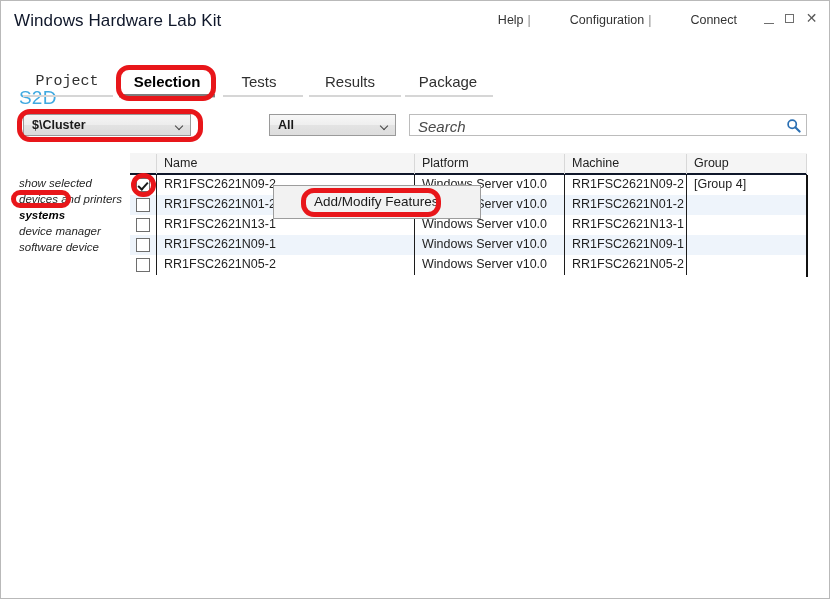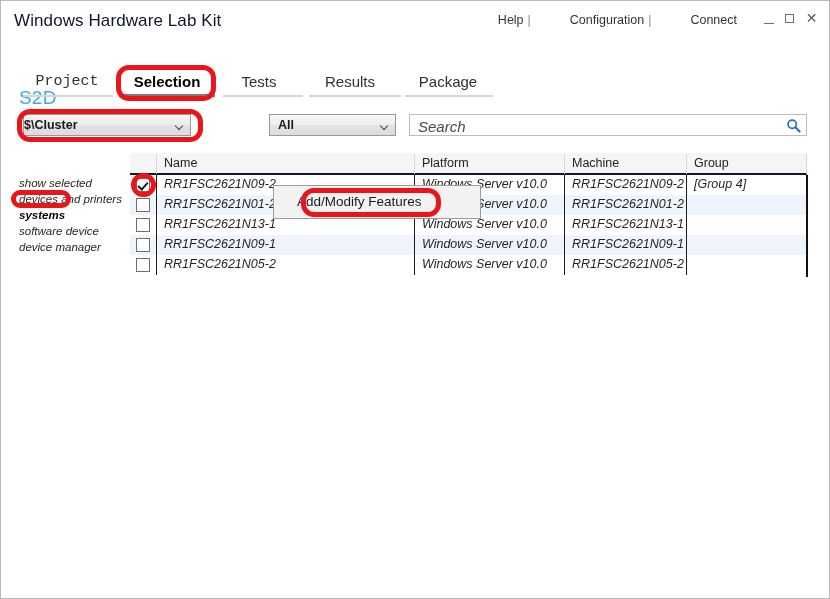--- a/index.html
+++ b/index.html
@@ -134,20 +134,21 @@
     position: absolute;
     left: 22px; top: 113px;
     width: 168px; height: 22px;
     box-sizing: border-box;
     border: 1px solid #9a9a9a;
     background: linear-gradient(to bottom, #f5f5f5 0%, #ededed 48%, #e2e2e2 52%, #dcdcdc 100%);
     font-size: 12.5px;
     font-weight: bold;
     color: #1a1a1a;
     line-height: 20px;
+    padding-left: 8px;
     cursor: default;
   }
   .filter-select {
     position: absolute;
     left: 268px; top: 113px;
     width: 127px; height: 22px;
     box-sizing: border-box;
     border: 1px solid #9a9a9a;
     background: linear-gradient(to bottom, #f7f7f7 0%, #efefef 48%, #e3e3e3 52%, #dddddd 100%);
     font-size: 12.5px;
@@ -283,21 +284,20 @@
     top: 0;
     height: 20px;
     line-height: 19px;
     font-size: 12.5px;
     color: #1f1f1f;
     padding-left: 7px;
     box-sizing: border-box;
     white-space: nowrap;
     overflow: hidden;
     cursor: default;
-    font-style: italic;
   }
   .vdiv {
     position: absolute;
     top: 0;
     width: 1px; height: 20px;
     background: #1c1c1c;
   }
   .cb {
     position: absolute;
     left: 6px; top: 3px;
@@ -321,21 +321,21 @@
   .ctx-box {
     position: absolute;
     left: 272px; top: 184px;
     width: 208px; height: 34px;
     box-sizing: border-box;
     background: #f2f2f2;
     border: 1px solid #9d9d9d;
   }
   .ctx-label {
     position: absolute;
-    left: 23px; top: 8px;
+    left: 40px; top: 8px;
     font-size: 13.5px;
     color: #1a1a1a;
     white-space: nowrap;
     cursor: default;
   }
 
   
   .annot {
     position: absolute;
     border: 5px solid #e8161a;
@@ -397,22 +397,22 @@
         <circle cx="6.2" cy="6.2" r="4.1" fill="none" stroke="#2a6fb3" stroke-width="1.7"></circle>
         <line x1="9.3" y1="9.3" x2="13.6" y2="13.6" stroke="#2a6fb3" stroke-width="2.1" stroke-linecap="round"></line>
       </svg>
     </span>
   </div>
 
   <div class="sidebar">
     <div class="side-item">show selected</div>
     <div class="side-item">devices and printers</div>
     <div class="side-item selected">systems</div>
+    <div class="side-item">device manager</div>
     <div class="side-item">software device</div>
-    <div class="side-item">device manager</div>
   </div>
 
   <div class="grid">
 
     <div class="grid-head">
       <div class="hcell" style="left:0px;   width:27px;"></div>
       <div class="hcell" style="left:27px;  width:258px;">Name</div>
       <div class="hcell" style="left:285px; width:150px;">Platform</div>
       <div class="hcell" style="left:557px; width:120px;">Group</div>
       <div class="hcell" style="left:435px; width:122px;">Machine</div>

